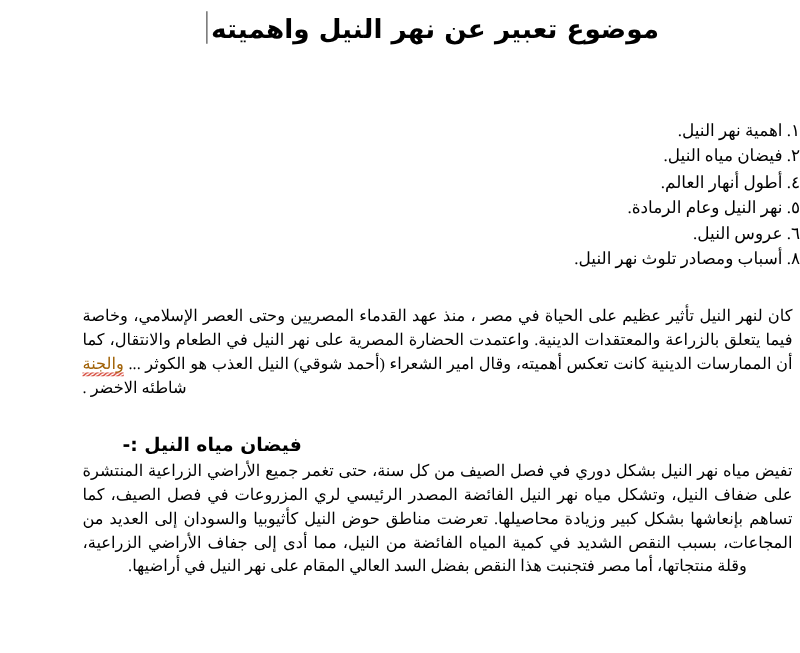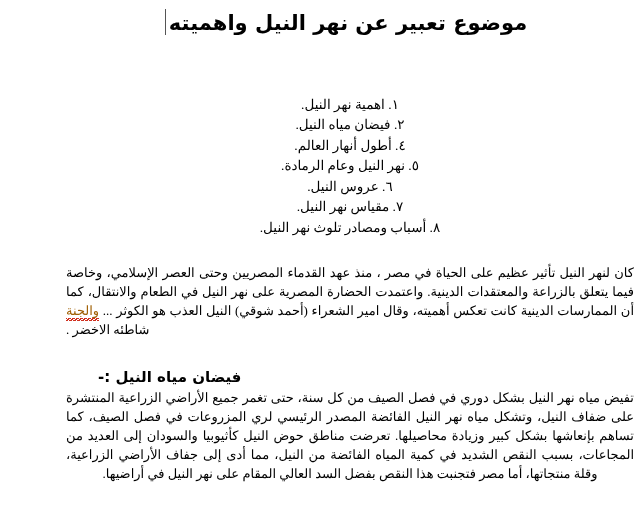--- a/index.html
+++ b/index.html
@@ -101,21 +101,21 @@
         transparent 1px, transparent 2px);
     background-size: 4px 3px;
     background-repeat: repeat-x;
   }
 
   
   .outline {
     list-style: none;
     margin: 3px 0 0 0;
     padding: 0;
-    text-align: center;
+    text-align: right;
   }
   .outline li {
     font-family: "Liberation Serif", "DejaVu Serif", serif;
     font-size: 13.5px;
     line-height: 1.52;
     direction: rtl;
     white-space: nowrap;
   }
 
   
@@ -150,21 +150,20 @@
   </div>
 
   <div class="block-elements">
 
     <ul class="outline">
       <li>١. اهمية نهر النيل.</li>
       <li>٢. فيضان مياه النيل.</li>
       <li>٤. أطول أنهار العالم.</li>
       <li>٥. نهر النيل وعام الرمادة.</li>
       <li>٦. عروس النيل.</li>
-      <li>٧. مقياس نهر النيل.</li>
       <li>٨. أسباب ومصادر تلوث نهر النيل.</li>
     </ul>
   </div>
 
   <div class="block-importance">
 
     <p class="para j-last-left"><span>كان لنهر النيل تأثير عظيم على الحياة في مصر ، منذ عهد القدماء المصريين وحتى العصر الإسلامي، وخاصة فيما يتعلق بالزراعة والمعتقدات الدينية. واعتمدت الحضارة المصرية على نهر النيل في الطعام والانتقال، كما أن الممارسات الدينية كانت تعكس أهميته، وقال امير الشعراء (أحمد شوقي) النيل العذب هو الكوثر ... </span><span class="sq-red">والجنة</span><span> شاطئه الاخضر .</span></p>
   </div>
 
   <div class="block-flood">

